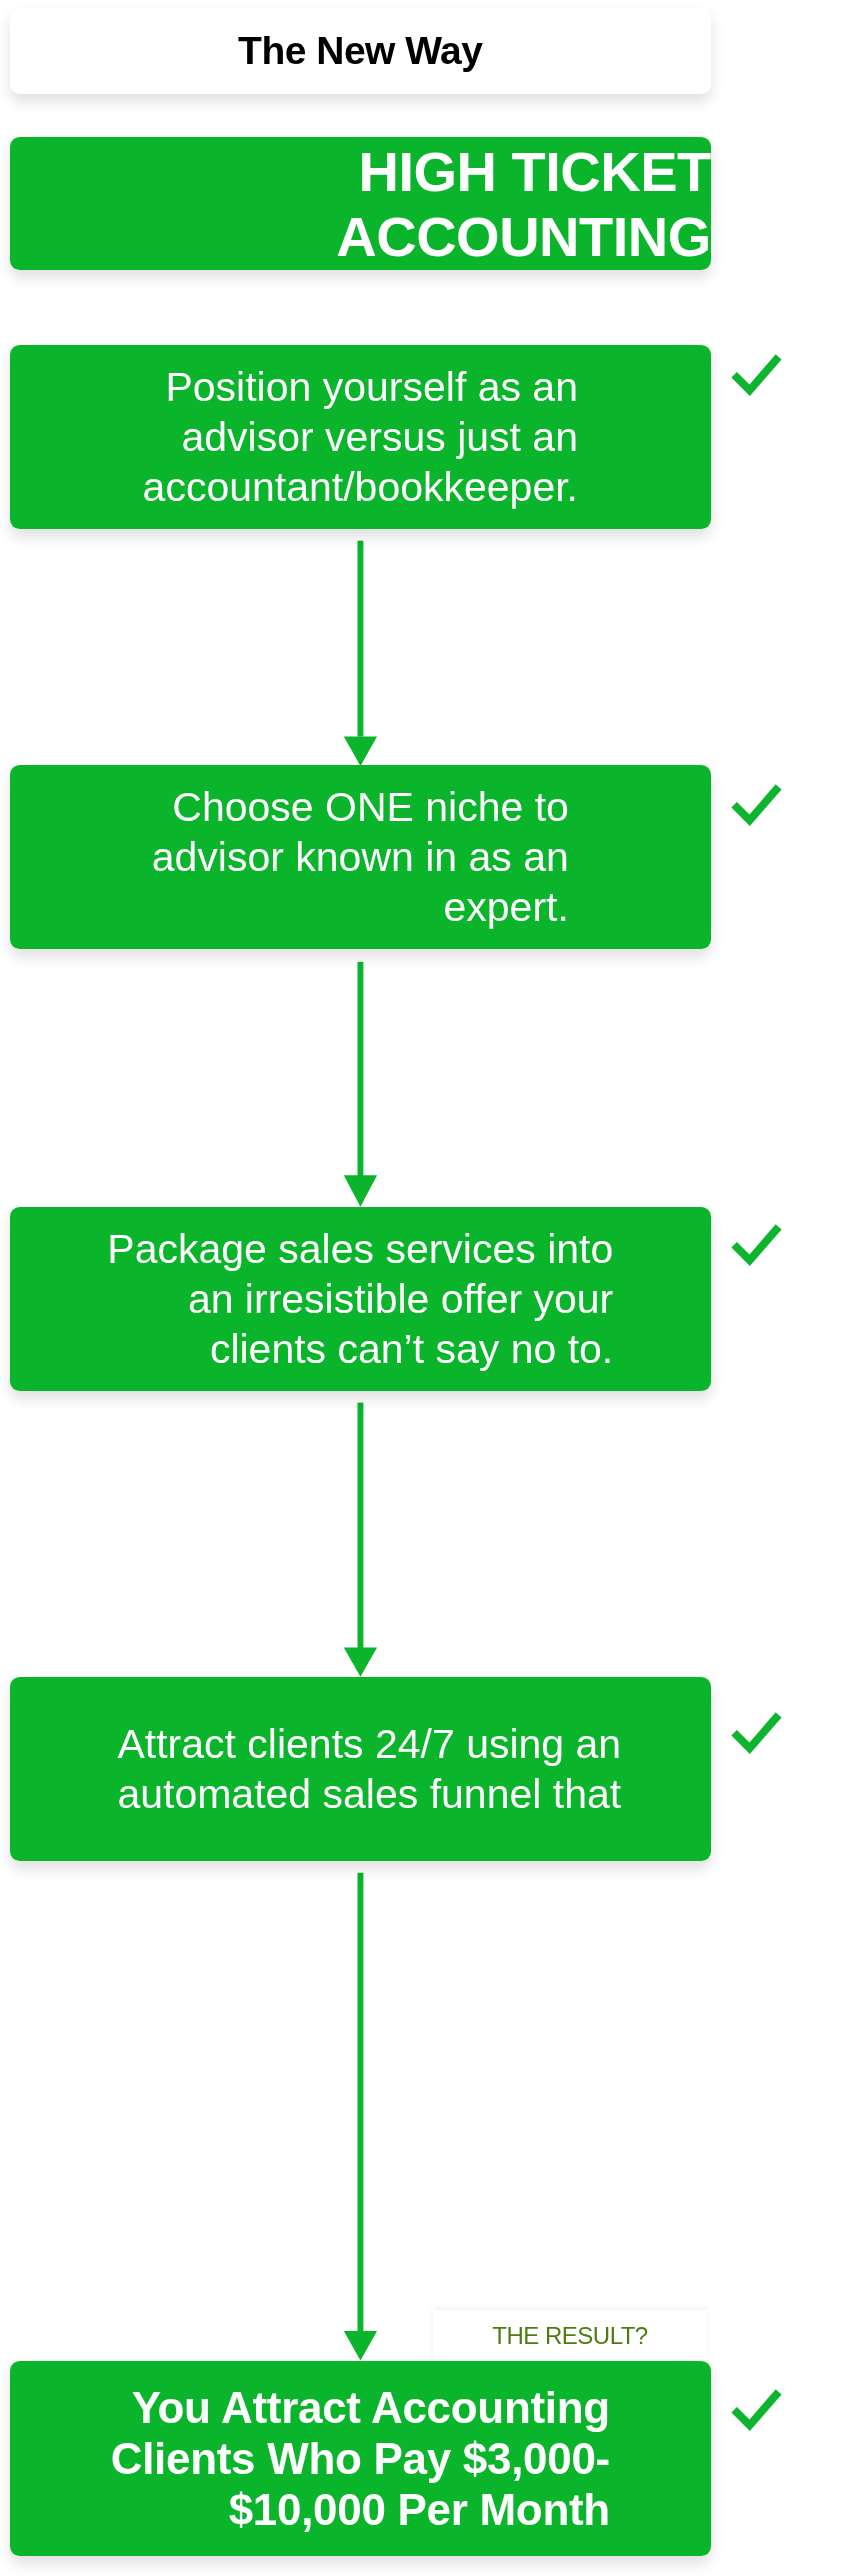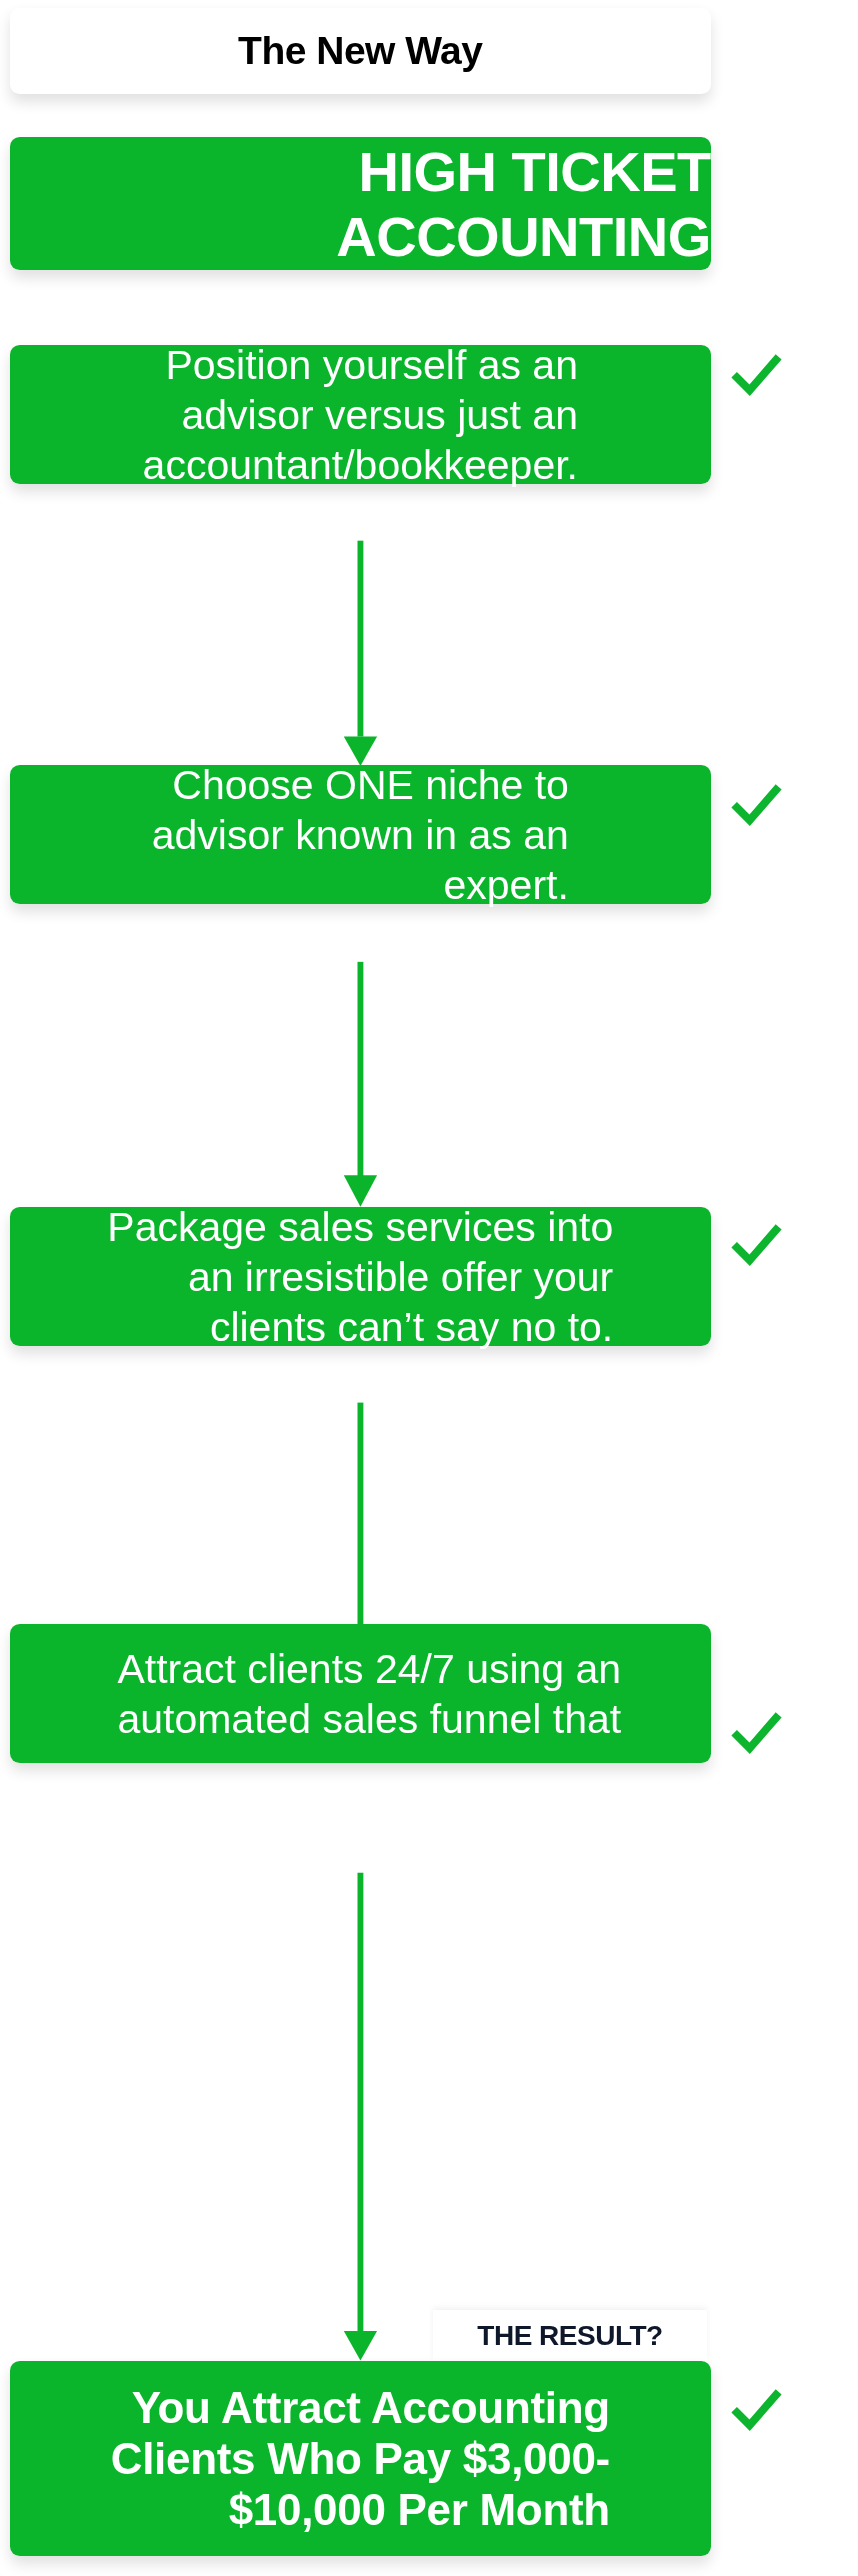--- a/index.html
+++ b/index.html
@@ -9,28 +9,28 @@
     position: absolute; left: 9.8px; width: 701px;
     border-radius: 9.8px; box-sizing: border-box;
     display: flex; align-items: center; justify-content: center; text-align: right;
     box-shadow: 0 7.8px 13.7px rgba(0,0,0,0.12);
   }
   .title-card { top: 7.8px; height: 86px; background: #ffffff; }
   .title-text { font-weight: 700; font-size: 39px; color: #000000; letter-spacing: -0.5px; }
   .green { background: #0ab52c; color: #ffffff; }
   .header-card { top: 137px; height: 133px; }
   .header-text { font-weight: 700; font-size: 56px; letter-spacing: -0.5px; }
-  .step-card { height: 139px; padding: 0 29px; }
+  .step-card { height: 184px; padding: 0 29px; }
   .step-text { font-size: 41px; line-height: 50px; font-weight: 400; }
   .result-card { top: 2361px; height: 195px; padding: 0 12px; }
   .result-text { font-size: 44px; line-height: 51px; font-weight: 700; letter-spacing: -0.3px; }
   .result-label {
     position: absolute; left: 433px; top: 2310px; width: 274px; height: 51px;
     background: #ffffff; display: flex; align-items: center; justify-content: center;
-    font-weight: 700; font-size: 28px; color: #0f172a; letter-spacing: -0.5px;
+    font-weight: 400; font-size: 24px; color: #4d7c0f; letter-spacing: -0.5px;
     box-shadow: 0 -2px 5.9px rgba(0,0,0,0.06);
   }
   .check { position: absolute; left: 731px; width: 51px; height: 45px; }
   .connector { position: absolute; left: 0; top: 0; }
 </style>
 </head>
 <body>
 
 <svg class="connector" width="858" height="2576" viewBox="0 0 876 2630">
   <g>
@@ -85,21 +85,21 @@
   <div class="step-text">
     <div>Package sales services into</div>
     <div>an irresistible offer your</div>
     <div>clients can’t say no to.</div>
   </div>
 </div>
 <svg class="check" style="top:1224px;" viewBox="0 0 52 46">
   <polyline points="6,24 19,37 46,6" fill="none" stroke="#0cb52d" stroke-width="8" stroke-linecap="square" stroke-linejoin="miter"></polyline>
 </svg>
 
-<div class="card green step-card" style="top:1624px;padding-left:47px;">
+<div class="card green step-card" style="top:1677px;padding-left:47px;">
   <div class="step-text">
     <div>Attract clients 24/7 using an</div>
     <div>automated sales funnel that</div>
   </div>
 </div>
 <svg class="check" style="top:1712px;" viewBox="0 0 52 46">
   <polyline points="6,24 19,37 46,6" fill="none" stroke="#0cb52d" stroke-width="8" stroke-linecap="square" stroke-linejoin="miter"></polyline>
 </svg>
 
 <div class="result-label">THE RESULT?</div>

